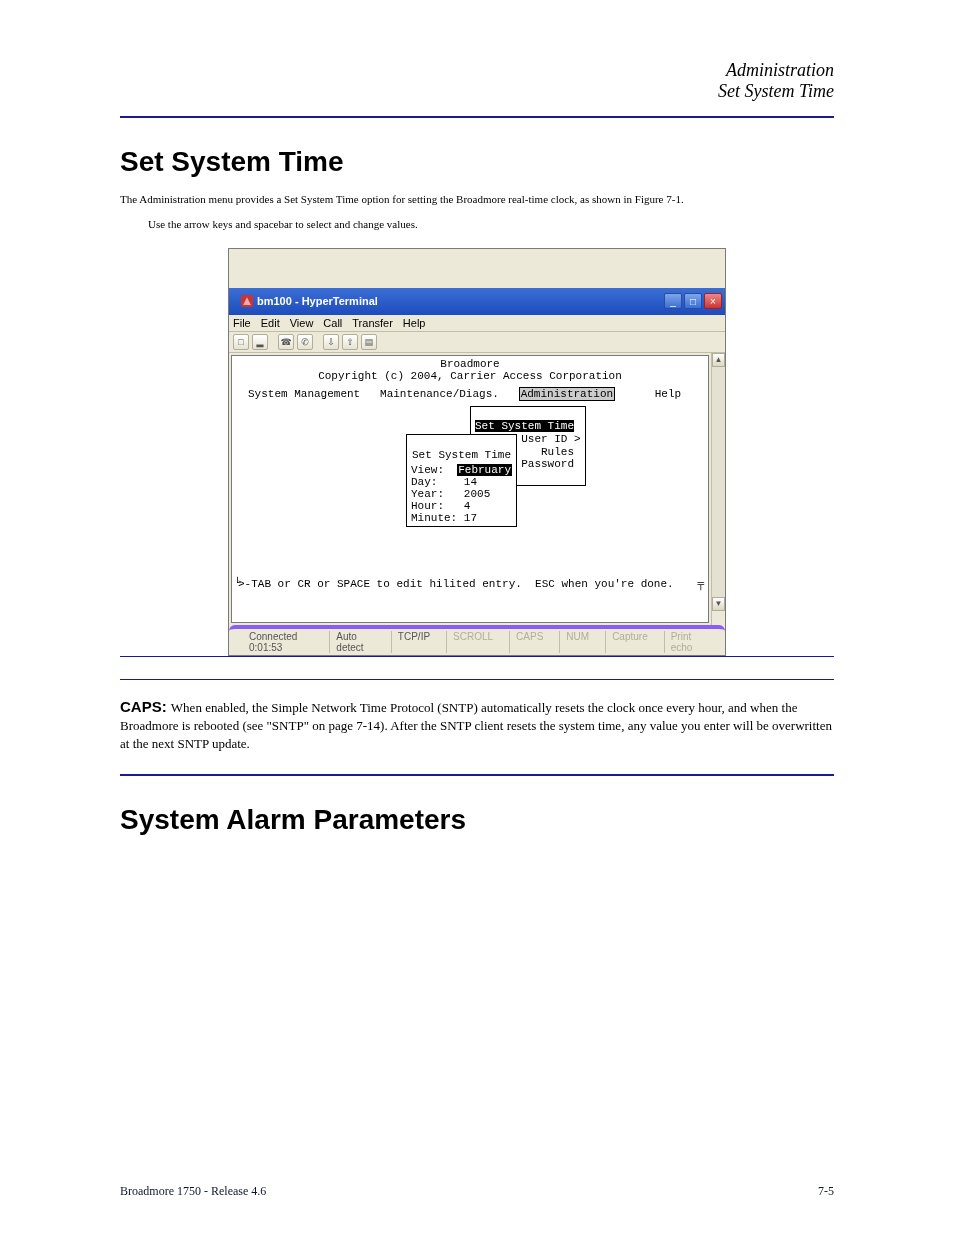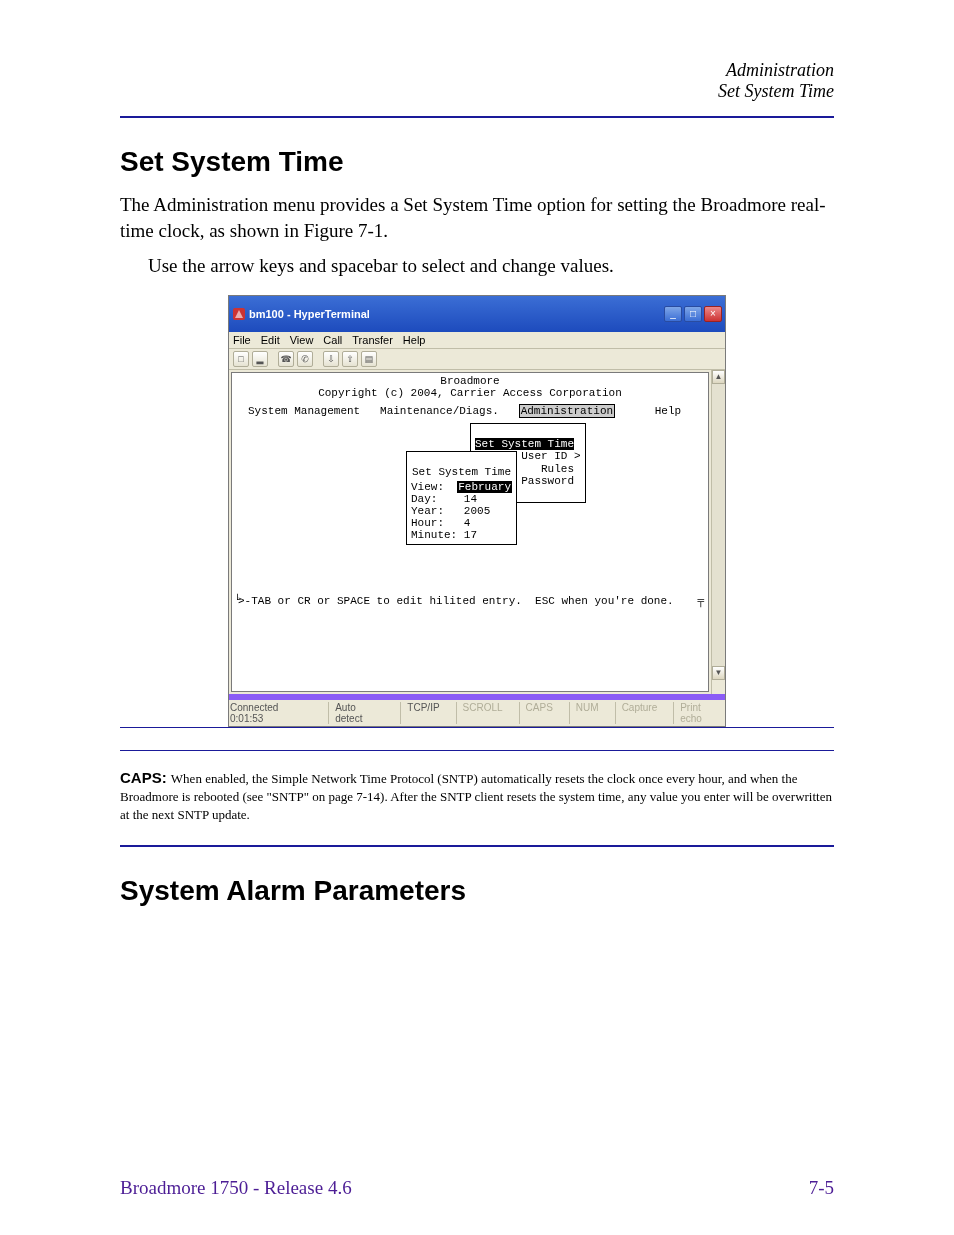--- a/index.html
+++ b/index.html
@@ -5,67 +5,67 @@
   * { box-sizing: border-box; margin: 0; padding: 0; }
   html, body { width: 954px; height: 1235px; background: #fff; font-family: "Times New Roman", Times, serif; color: #000; }
   .page { position: relative; width: 954px; height: 1235px; padding: 60px 120px 60px 120px; }
   .header-right { text-align: right; font-style: italic; font-size: 18px; color: #000; }
   .header-right .line1 { font-weight: normal; }
   .header-right .line2 { font-weight: normal; }
   .hr-blue { border: none; border-top: 2px solid #1a1a99; margin: 14px 0 22px 0; }
   .hr-blue.mid { margin: 22px 0 18px 0; }
   .hr-blue.thin { border-top: 1px solid #1a1a99; }
   h1.section { font-size: 28px; font-weight: bold; margin-top: 28px; margin-bottom: 14px; color: #000; font-family: Arial, Helvetica, sans-serif; }
-  p.body { font-size: 19px; line-height: 1.35; margin-bottom: 10px; }
+  p.body { font-size: 11px; line-height: 1.35; margin-bottom: 10px; }
   p.body.indent { margin-left: 28px; }
   .caption { text-align: center; font-size: 14px; margin-top: 10px; }
   .note-block { margin-top: 18px; }
   .note-label { display: inline; font-weight: bold; font-family: Arial, Helvetica, sans-serif; font-size: 15px; }
   .note-text { display: inline; font-size: 13px; }
-  .footer { position: absolute; bottom: 36px; left: 120px; right: 120px; display: flex; justify-content: space-between; font-size: 19px; color: #4c1d95; }
+  .footer { position: absolute; bottom: 36px; left: 120px; right: 120px; display: flex; justify-content: space-between; font-size: 12px; color: #0f172a; }
   .footer .center { position: absolute; left: 4px; right: 0; text-align: right; }
   .footer .left, .footer .right { z-index: 1; }
 
   
   .window-wrap { display: flex; justify-content: center; margin-top: 16px; }
   .window { width: 498px; background: #ece9d8; border: 1px solid #7a7a7a; font-family: Tahoma, Arial, sans-serif; font-size: 10px; position: relative; }
-  .titlebar { height: 36px; background: linear-gradient(to bottom, #3b6ed5, #1d4bbd); display: flex; align-items: center; padding: 0 3px 0 4px; color: #fff; justify-content: space-between; }
+  .titlebar { height: 27px; background: linear-gradient(to bottom, #3b6ed5, #1d4bbd); display: flex; align-items: center; padding: 0 3px 0 12px; color: #fff; justify-content: space-between; margin-top: 39px; }
   .titlebar .t-left { display: flex; align-items: center; gap: 4px; }
   .titlebar .t-icon { width: 12px; height: 12px; background: #c33; border-radius: 2px; position: relative; }
   .titlebar .t-icon::after { content: ""; position: absolute; inset: 2px; background: #fff; clip-path: polygon(50% 0, 100% 100%, 0 100%); opacity: 0.6; }
   .titlebar .t-title { font-weight: bold; font-size: 11px; white-space: nowrap; }
   .titlebar .t-ctrls { display: flex; gap: 2px; }
   .t-btn { width: 18px; height: 16px; background: linear-gradient(to bottom,#7ea6e8,#3b6ed5); border: 1px solid #2a4ca0; border-radius: 2px; display: flex; align-items: center; justify-content: center; color: #fff; font-size: 10px; }
   .t-btn.close { background: linear-gradient(to bottom,#e88,#c33); border-color: #922; }
   .menubar { background: #ece9d8; padding: 2px 4px; font-size: 11px; color: #000; display: flex; gap: 10px; border-bottom: 1px solid #c0bda8; }
   .toolbar { background: #ece9d8; padding: 2px 4px; display: flex; gap: 3px; border-bottom: 1px solid #c0bda8; align-items: center; }
   .tbtn { width: 16px; height: 16px; border: 1px solid #b0ad98; background: linear-gradient(to bottom,#fff,#e6e3d2); border-radius: 2px; display:flex; align-items:center; justify-content:center; font-size:9px; color:#555; }
   .tbtn.sep { width: 4px; border: none; background: transparent; }
   .term-area { position: relative; background: #ece9d8; padding: 2px; }
-  .term { position: relative; background: #fff; border: 1px solid #7a7a7a; height: 320px; font-family: "Courier New", Courier, monospace; font-size: 11px; color: #000; padding: 2px; margin-right: 14px; }
+  .term { position: relative; background: #fff; border: 1px solid #7a7a7a; height: 268px; font-family: "Courier New", Courier, monospace; font-size: 11px; color: #000; padding: 2px; margin-right: 14px; }
   .term .center-line { text-align: center; }
   .term .topmenu { text-align: left; padding-left: 14px; margin-top: 6px; white-space: pre; }
   .term .hl { background: #ccc; border: 1px solid #000; padding: 0 1px; }
   .dropdown { position: absolute; top: 50px; left: 238px; background: #fff; border: 1px solid #000; padding: 1px 4px; font-size: 11px; white-space: pre; line-height: 1.15; }
   .dropdown .sel { background: #000; color: #fff; }
   .dialog { position: absolute; top: 78px; left: 174px; background: #fff; border: 1px solid #000; padding: 2px 4px 2px 4px; font-size: 11px; white-space: pre; line-height: 1.10; }
   .dialog .dtitle { text-align: center; margin-bottom: 3px; }
   .dialog .selval { background: #000; color: #fff; padding: 0 1px; display: inline-block; min-width: 52px; text-align: left; }
   .status-rule { position: absolute; left: 4px; right: 4px; top: 204px; text-align: center; font-size: 11px; }
   .status-rule::before, .status-rule::after { content: ""; display: inline-block; vertical-align: middle; border-top: 1px solid #000; width: 36%; }
   .status-rule .lbl { padding: 0 2px; }
   .hint { position: absolute; left: 6px; top: 222px; font-size: 11px; white-space: pre; }
   .hint-arrow { position: absolute; left: 2px; top: 221px; font-size: 11px; }
   .hint-eq { position: absolute; right: 4px; top: 222px; font-size: 11px; }
   .scrollbar { position: absolute; top: 0; right: 0; bottom: 0; width: 14px; background: #e4e1d0; border-left: 1px solid #c0bda8; }
   .sb-btn { position: absolute; left: 0; right: 0; height: 14px; background: linear-gradient(to bottom,#fff,#ddd7c0); border: 1px solid #b0ad98; display:flex; align-items:center; justify-content:center; font-size:8px; color:#555;}
   .sb-btn.top { top: 0; }
   .sb-btn.bot { bottom: 14px; }
   .sb-corner { position: absolute; left:0; right:0; bottom:0; height:14px; background:#ece9d8; }
-  .statusbar { background: #ece9d8; border-top: 6px solid #8b5cf6; padding: 2px 1px; display: flex; gap: 16px; font-size: 10px; color: #555; }
+  .statusbar { background: #ece9d8; border-top: 4px solid #8b5cf6; padding: 2px 20px; display: flex; gap: 16px; font-size: 10px; color: #555; border-radius: 6px; }
   .statusbar .seg { border-left: 1px solid #c0bda8; padding-left: 6px; }
   .statusbar .seg:first-child { border-left: none; padding-left: 0; }
   .statusbar .dim { color: #b0ad98; }
 </style>
 </head>
 <body>
 <div class="page">
 
   <div class="header-right">
     <div class="line1">Administration</div>

